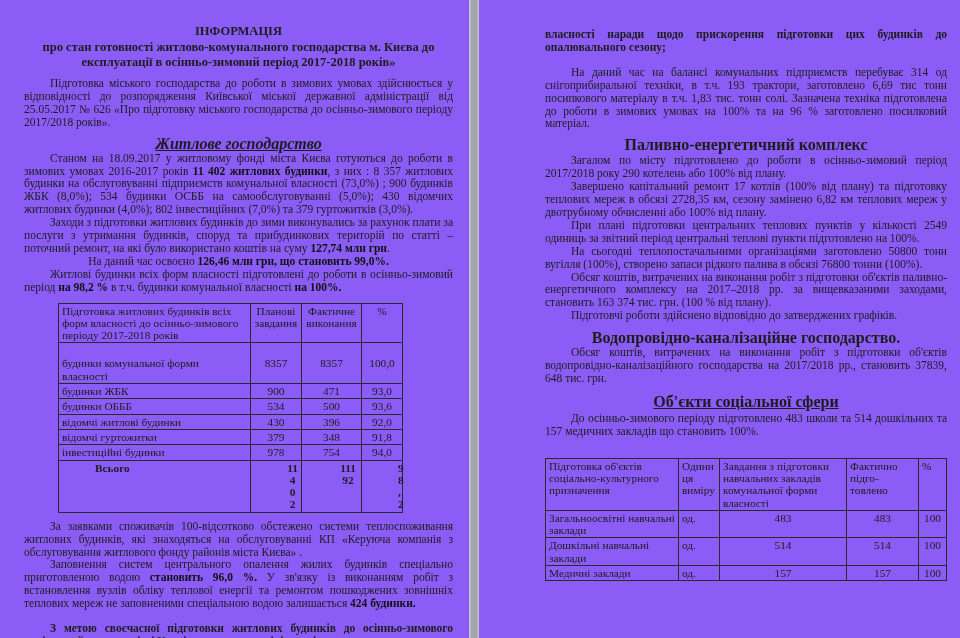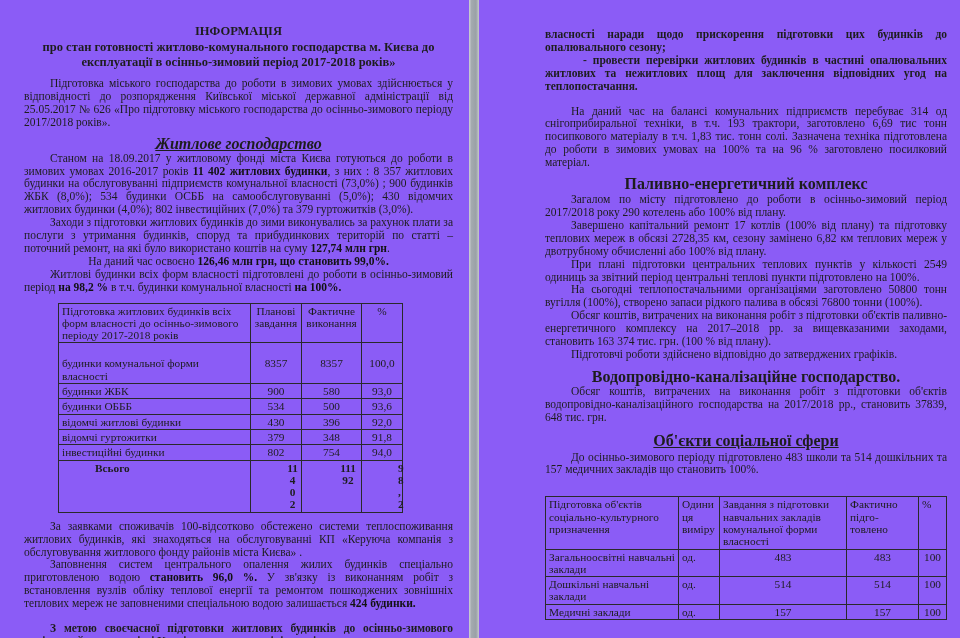--- a/index.html
+++ b/index.html
@@ -73,21 +73,21 @@
       </tr>
       <tr class="tall">
         <td>будинки комунальної форми власності</td>
         <td class="num">8357</td>
         <td class="num">8357</td>
         <td class="num">100,0</td>
       </tr>
       <tr>
         <td>будинки ЖБК</td>
         <td class="num">900</td>
-        <td class="num">580</td>
+        <td class="num">471</td>
         <td class="num">93,0</td>
       </tr>
       <tr>
         <td>будинки  ОБББ</td>
         <td class="num">534</td>
         <td class="num">500</td>
         <td class="num">93,6</td>
       </tr>
       <tr>
         <td>відомчі житлові будинки</td>
@@ -96,21 +96,21 @@
         <td class="num">92,0</td>
       </tr>
       <tr>
         <td>відомчі гуртожитки</td>
         <td class="num">379</td>
         <td class="num">348</td>
         <td class="num">91,8</td>
       </tr>
       <tr>
         <td>інвестиційні будинки</td>
-        <td class="num">802</td>
+        <td class="num">978</td>
         <td class="num">754</td>
         <td class="num">94,0</td>
       </tr>
       <tr class="total">
         <td>Всього</td>
         <td class="num">11402</td>
         <td class="num">11192</td>
         <td class="num">98,2</td>
       </tr>
     </tbody>
@@ -121,21 +121,20 @@
     <p class="ind"><span>Заповнення систем центрального опалення  жилих будинків спеціально приготовленою водою </span><b>становить 96,0 %.</b><span>   У зв'язку із виконанням робіт з встановлення вузлів обліку теплової енергії та ремонтом пошкоджених зовнішніх теплових мереж не заповненими спеціальною водою залишається    </span><b>424 будинки.</b></p>
 
     <p class="ind bold gap12">З метою своєчасної підготовки житлових будинків до осінньо-зимового періоду районним в місті Києві державним адміністраціям надано доручення:</p>
     <p class="bold order-item">- провести з балансоутримувачами житлових будинків не комунальної</p>
   </div>
 
   <div class="divider"></div>
 
   <div class="page page-right">
     <p class="bold">власності наради щодо прискорення  підготовки цих будинків до опалювального сезону;</p>
-    <p class="bold checks-item">- провести перевірки житлових будинків в  частині опалювальних житлових та нежитлових площ для заключення відповідних угод на теплопостачання.</p>
 
     <p class="ind gap12">На даний час на балансі комунальних підприємств перебуває 314 од снігоприбиральної техніки, в т.ч. 193 трактори, заготовлено 6,69 тис тонн посипкового матеріалу в т.ч. 1,83 тис. тонн солі. Зазначена техніка  підготовлена до роботи в зимових умовах на 100% та на 96 % заготовлено посилковий матеріал.</p>
 
     <p class="sec sec-fuel">Паливно-енергетичний комплекс</p>
     <p class="ind">Загалом по місту підготовлено до роботи в осінньо-зимовий період 2017/2018 року 290 котелень або 100% від плану.</p>
     <p class="ind">Завершено капітальний ремонт 17 котлів (100% від плану) та підготовку теплових мереж в обсязі 2728,35 км, сезону замінено 6,82 км теплових мереж у двотрубному обчисленні або 100% від плану.</p>
     <p class="ind">При плані підготовки центральних теплових пунктів у кількості 2549 одиниць за звітний період центральні теплові пункти підготовлено на 100%.</p>
     <p class="ind">На сьогодні теплопостачальними організаціями заготовлено 50800 тонн вугілля (100%), створено запаси рідкого палива в обсязі 76800 тонни (100%).</p>
     <p class="ind">Обсяг коштів, витрачених на виконання робіт з підготовки об'єктів паливно-енергетичного комплексу на 2017–2018 рр. за вищевказаними заходами, становить 163 374 тис. грн. (100 % від плану).</p>
     <p class="ind">Підготовчі роботи здійснено відповідно до затверджених графіків.</p>

